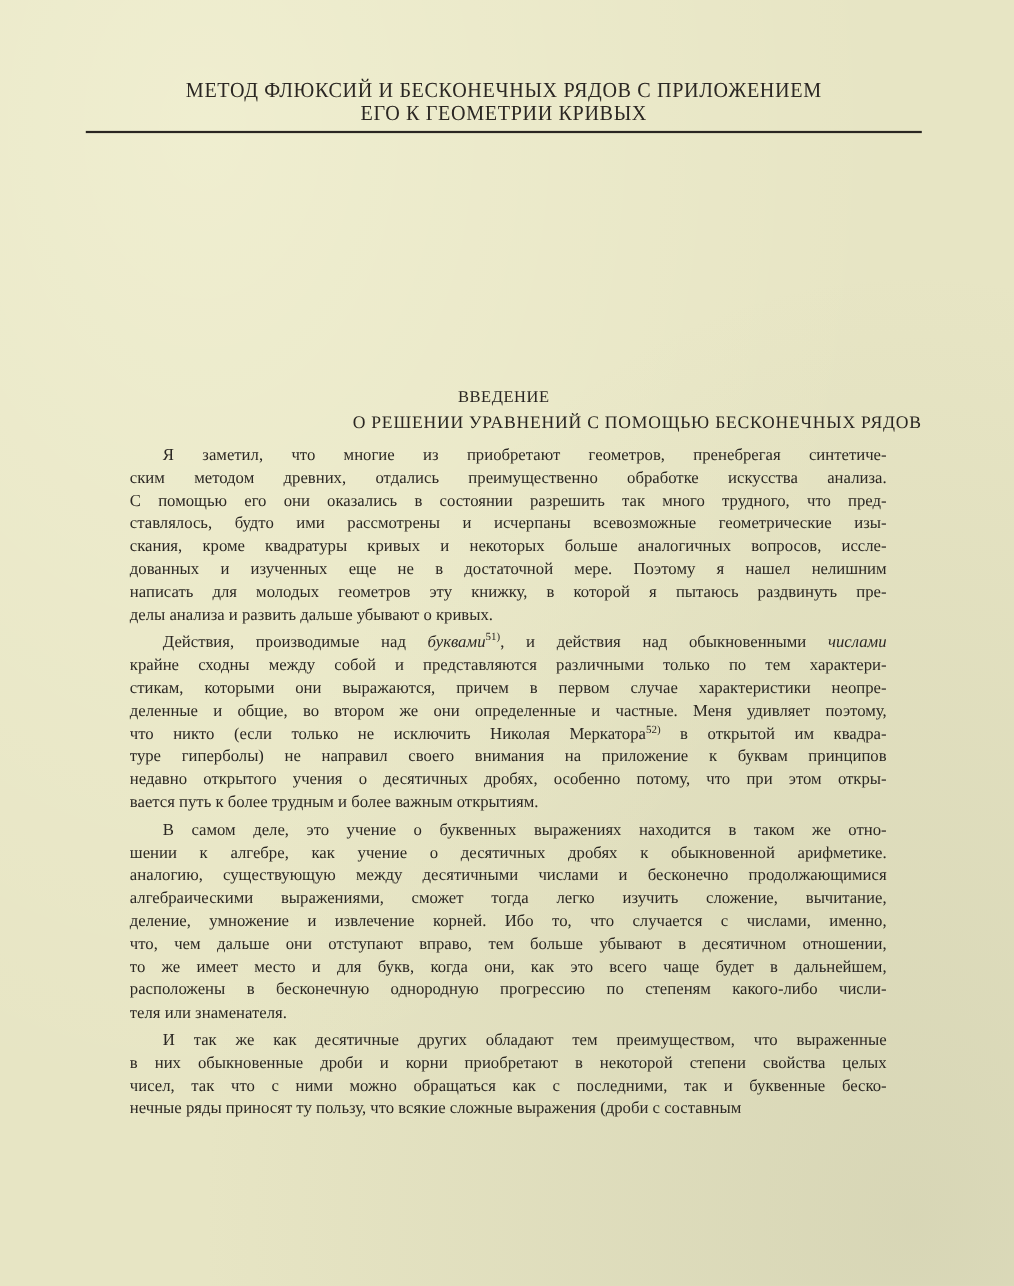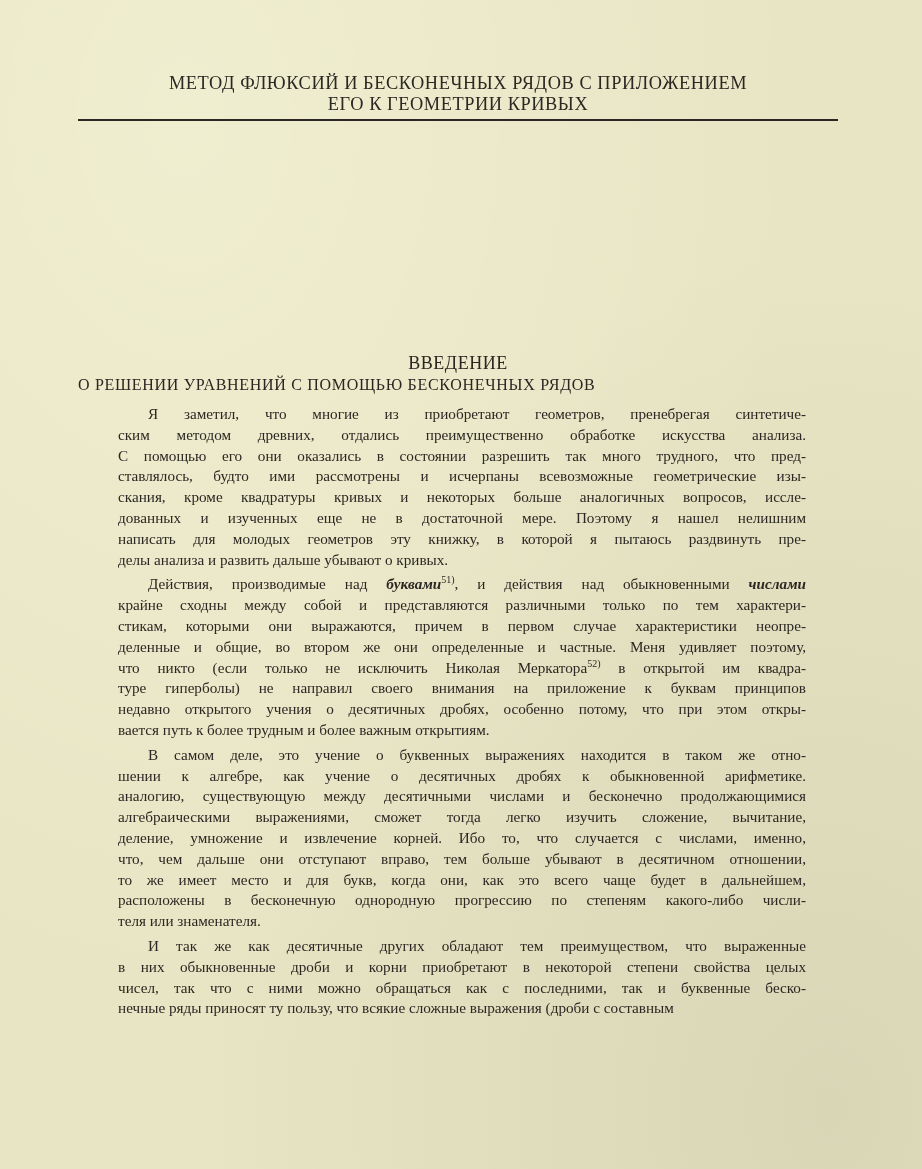--- a/index.html
+++ b/index.html
@@ -19,38 +19,38 @@
     text-align: center; font-size: 19.5px; line-height: 21px;
     letter-spacing: 0.6px; color: #2b2723;
     transform: scaleX(0.94); transform-origin: center top;
   }
   .title-rule {
     position: absolute; left: 78px; top: 119px; width: 760px; height: 2px;
     background: #2a2622;
   }
   .section-heading {
     position: absolute; left: 78px; top: 353px; width: 760px;
-    text-align: center; font-size: 18px; letter-spacing: 0.5px;
+    text-align: center; font-size: 15px; letter-spacing: 0.5px;
   }
   .section-subheading {
     position: absolute; left: 78px; top: 376px; width: 760px;
-    text-align: left; font-size: 16px; letter-spacing: 0.7px;
+    text-align: right; font-size: 16px; letter-spacing: 0.7px;
   }
   .body-text {
     position: absolute; left: 118px; top: 404px; width: 688px;
     font-size: 15.2px; line-height: 20.8px; color: #2b2723;
   }
   .body-text .line {
     display: block; text-align: justify; text-align-last: justify;
     white-space: nowrap; height: 20.8px;
   }
   .body-text .line.last { text-align-last: left; }
   .body-text .line.indent { padding-left: 30px; }
   .para-gap { display: block; height: 4px; }
-  i { font-style: italic; font-weight: bold; }
+  i { font-style: italic; }
   sup { font-size: 10px; line-height: 0; vertical-align: super; margin-top: 40px; }
 </style>
 </head>
 <body>
 
 <div class="page">
   <div class="running-title">
     <div>МЕТОД ФЛЮКСИЙ И БЕСКОНЕЧНЫХ РЯДОВ С ПРИЛОЖЕНИЕМ</div>
     <div>ЕГО К ГЕОМЕТРИИ КРИВЫХ</div>
   </div>

